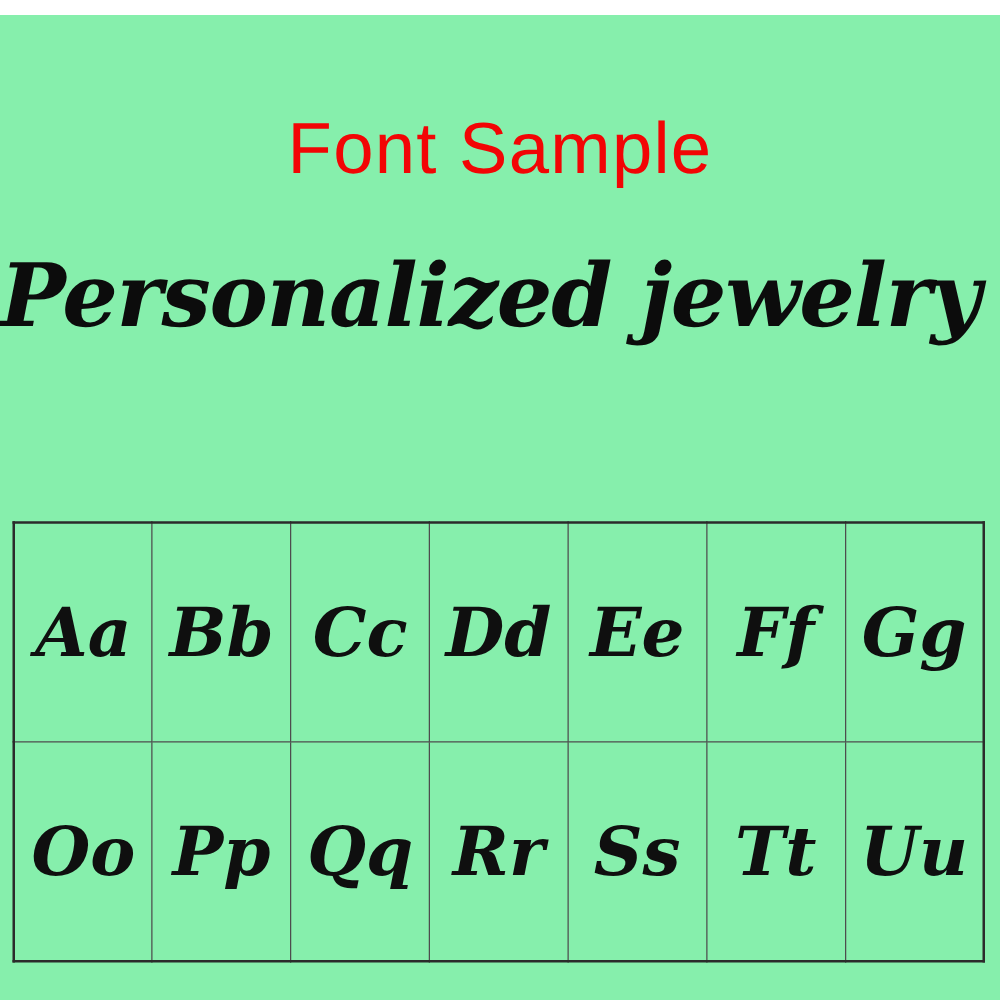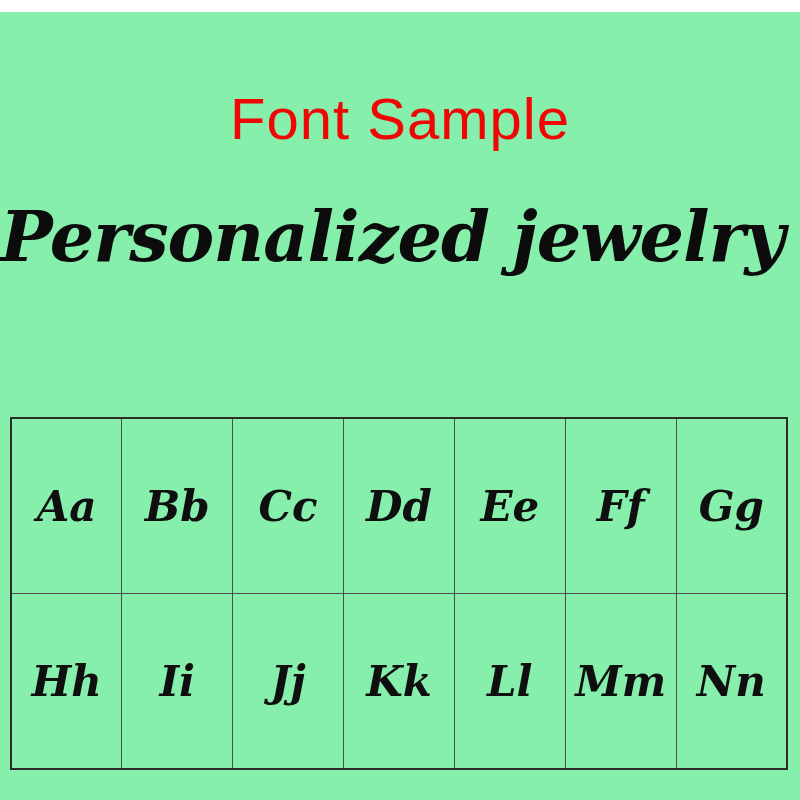--- a/index.html
+++ b/index.html
@@ -53,21 +53,21 @@
     width: 778px;
     height: 353px;
     border-collapse: collapse;
     table-layout: fixed;
     border: 2px solid #2b2b2b;
   }
   table.alphabet td {
     border: 1px solid #4d4d4d;
     text-align: center;
     vertical-align: middle;
-    font-size: 42px;
+    font-size: 54px;
     color: #0f0f0f;
     height: 88px;
     overflow: hidden;
   }
 </style>
 </head>
 <body>
 
 <div class="page">
 
@@ -80,24 +80,24 @@
       <tr>
         <td class="script">Aa</td>
         <td class="script">Bb</td>
         <td class="script">Cc</td>
         <td class="script">Dd</td>
         <td class="script">Ee</td>
         <td class="script">Ff</td>
         <td class="script">Gg</td>
       </tr>
       <tr>
-        <td class="script">Hh</td>
-        <td class="script">Ii</td>
-        <td class="script">Jj</td>
-        <td class="script">Kk</td>
-        <td class="script">Ll</td>
-        <td class="script">Mm</td>
-        <td class="script">Nn</td>
+        <td class="script">Oo</td>
+        <td class="script">Pp</td>
+        <td class="script">Qq</td>
+        <td class="script">Rr</td>
+        <td class="script">Ss</td>
+        <td class="script">Tt</td>
+        <td class="script">Uu</td>
       </tr>
     </tbody>
   </table>
 
 </div>
 
 </body></html>

